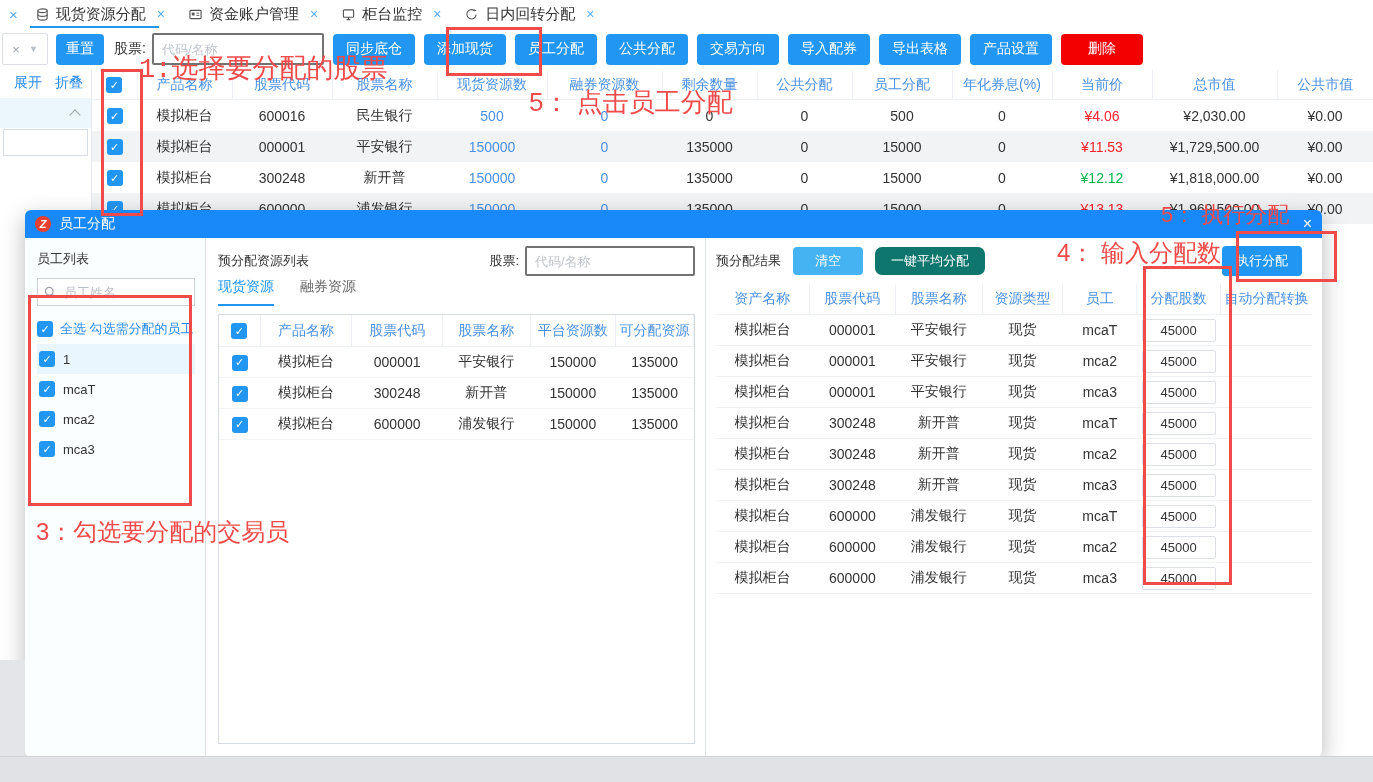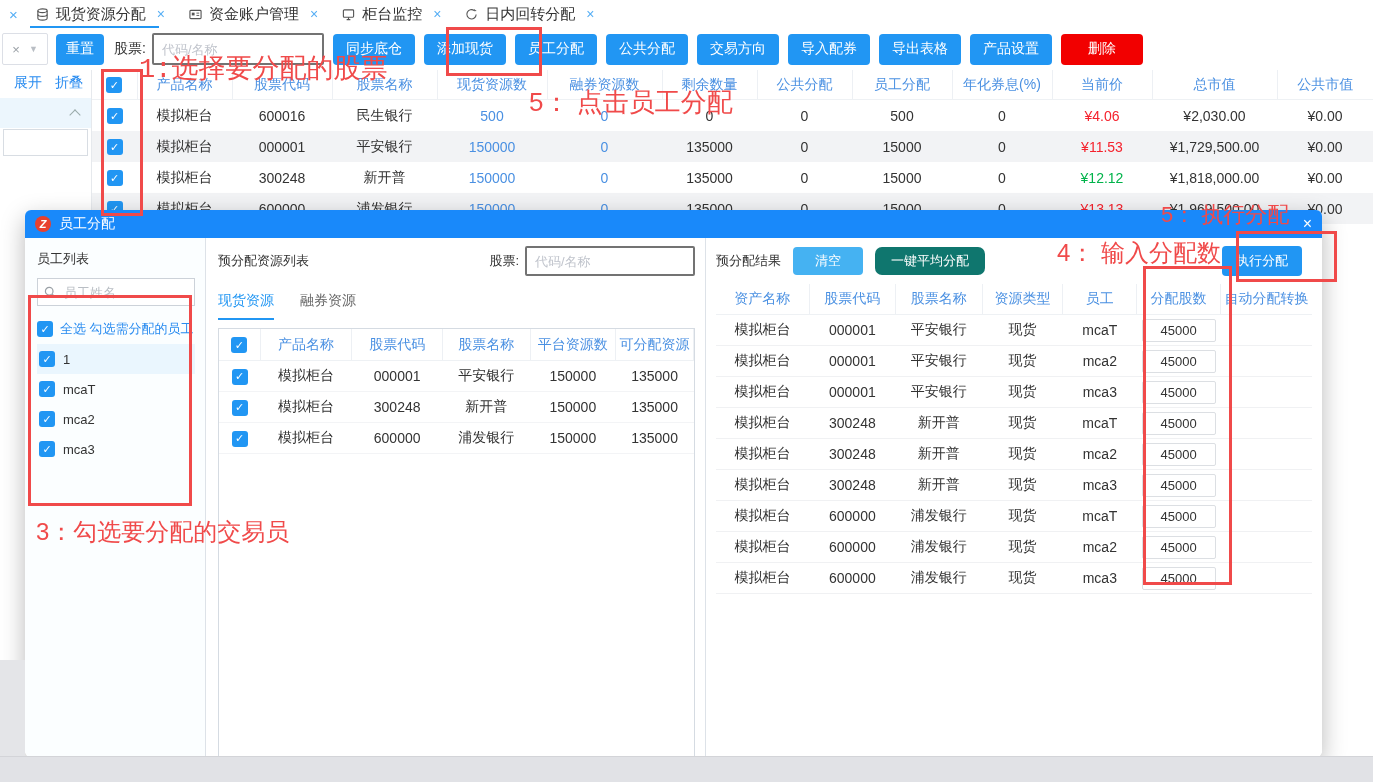--- a/index.html
+++ b/index.html
@@ -70,21 +70,21 @@
   .selall{display:flex;align-items:center;gap:7px;margin-top:14px;font-size:13px;color:#2a8cf0;white-space:nowrap;cursor:pointer;}
   .emp-list{margin-top:6px;}
   .emp-item{display:flex;align-items:center;gap:8px;height:30px;font-size:13px;color:#333;padding-left:2px;cursor:pointer;}
   .emp-item.sel{background:#eaf6fe;}
   
   .res-panel{width:500px;flex:none;border-right:1px solid #dde2e8;padding:8px 10px 0 12px;box-sizing:border-box;background:#fff;}
   .res-top{display:flex;align-items:center;}
   .res-top .panel-label{flex:none;}
   .res-top .stock-lab{margin-left:auto;font-size:13px;color:#333;margin-right:6px;}
   .res-top .tb-input{width:150px;height:26px;}
-  .res-tabs{display:flex;gap:26px;margin-top:16px;font-size:14px;}
+  .res-tabs{display:flex;gap:26px;margin-top:2px;font-size:14px;}
   .rtab{color:#666;padding-bottom:8px;cursor:pointer;}
   .rtab.active{color:#2196f3;border-bottom:2px solid #2196f3;}
   .res-table-box{margin-top:8px;border:1px solid #d5dbe2;height:428px;overflow:hidden;}
   .res-table-box table.grid th{height:31px;border-right:1px solid #edf0f4;border-bottom:1px solid #eef1f4;}
   .res-table-box table.grid td{height:30px;}
   .res-table-box table.grid tbody tr{border-bottom:1px solid #f3f4f6;}
   
   .result-panel{flex:1;padding:8px 10px 0 10px;box-sizing:border-box;min-width:0;background:#fff;}
   .result-top{display:flex;align-items:center;gap:12px;}
   .btn-sm{height:28px;border:none;border-radius:4px;color:#fff;font-size:13px;cursor:pointer;font-family:inherit;padding:0 16px;}

